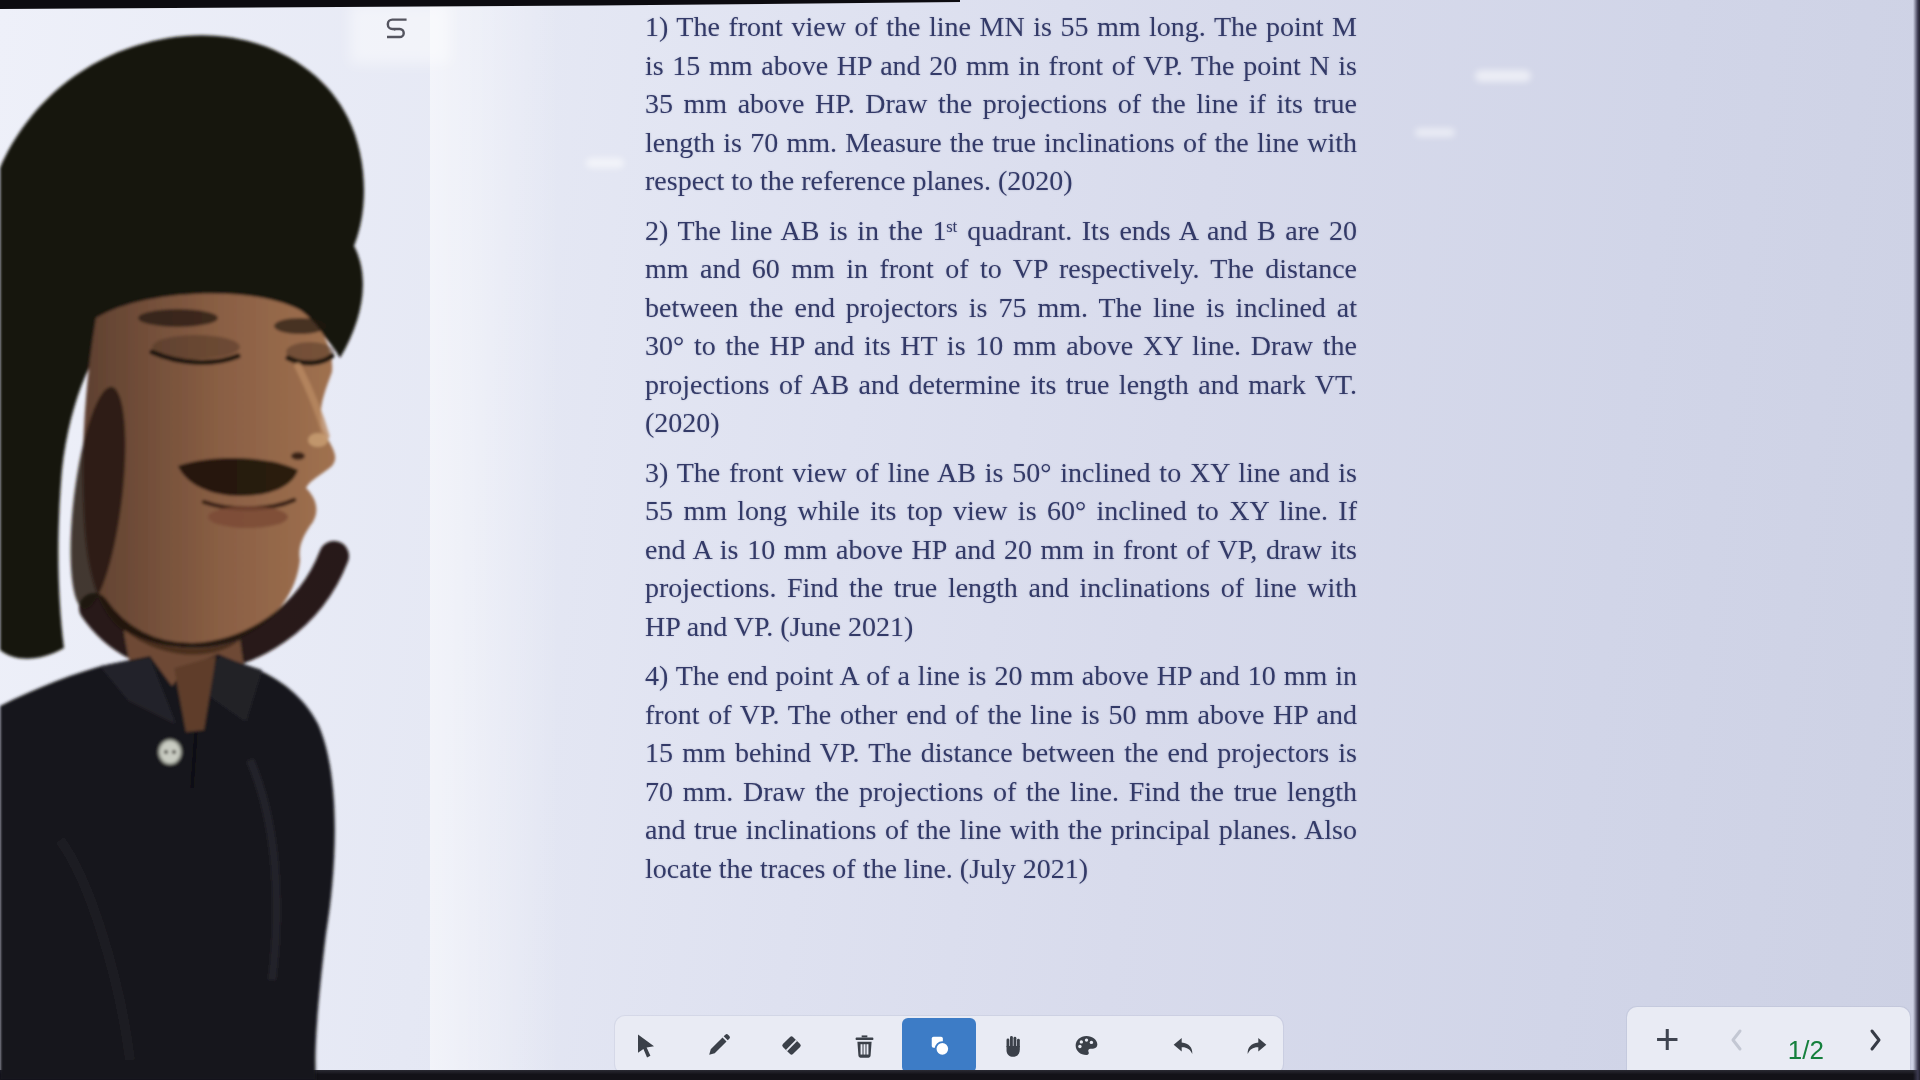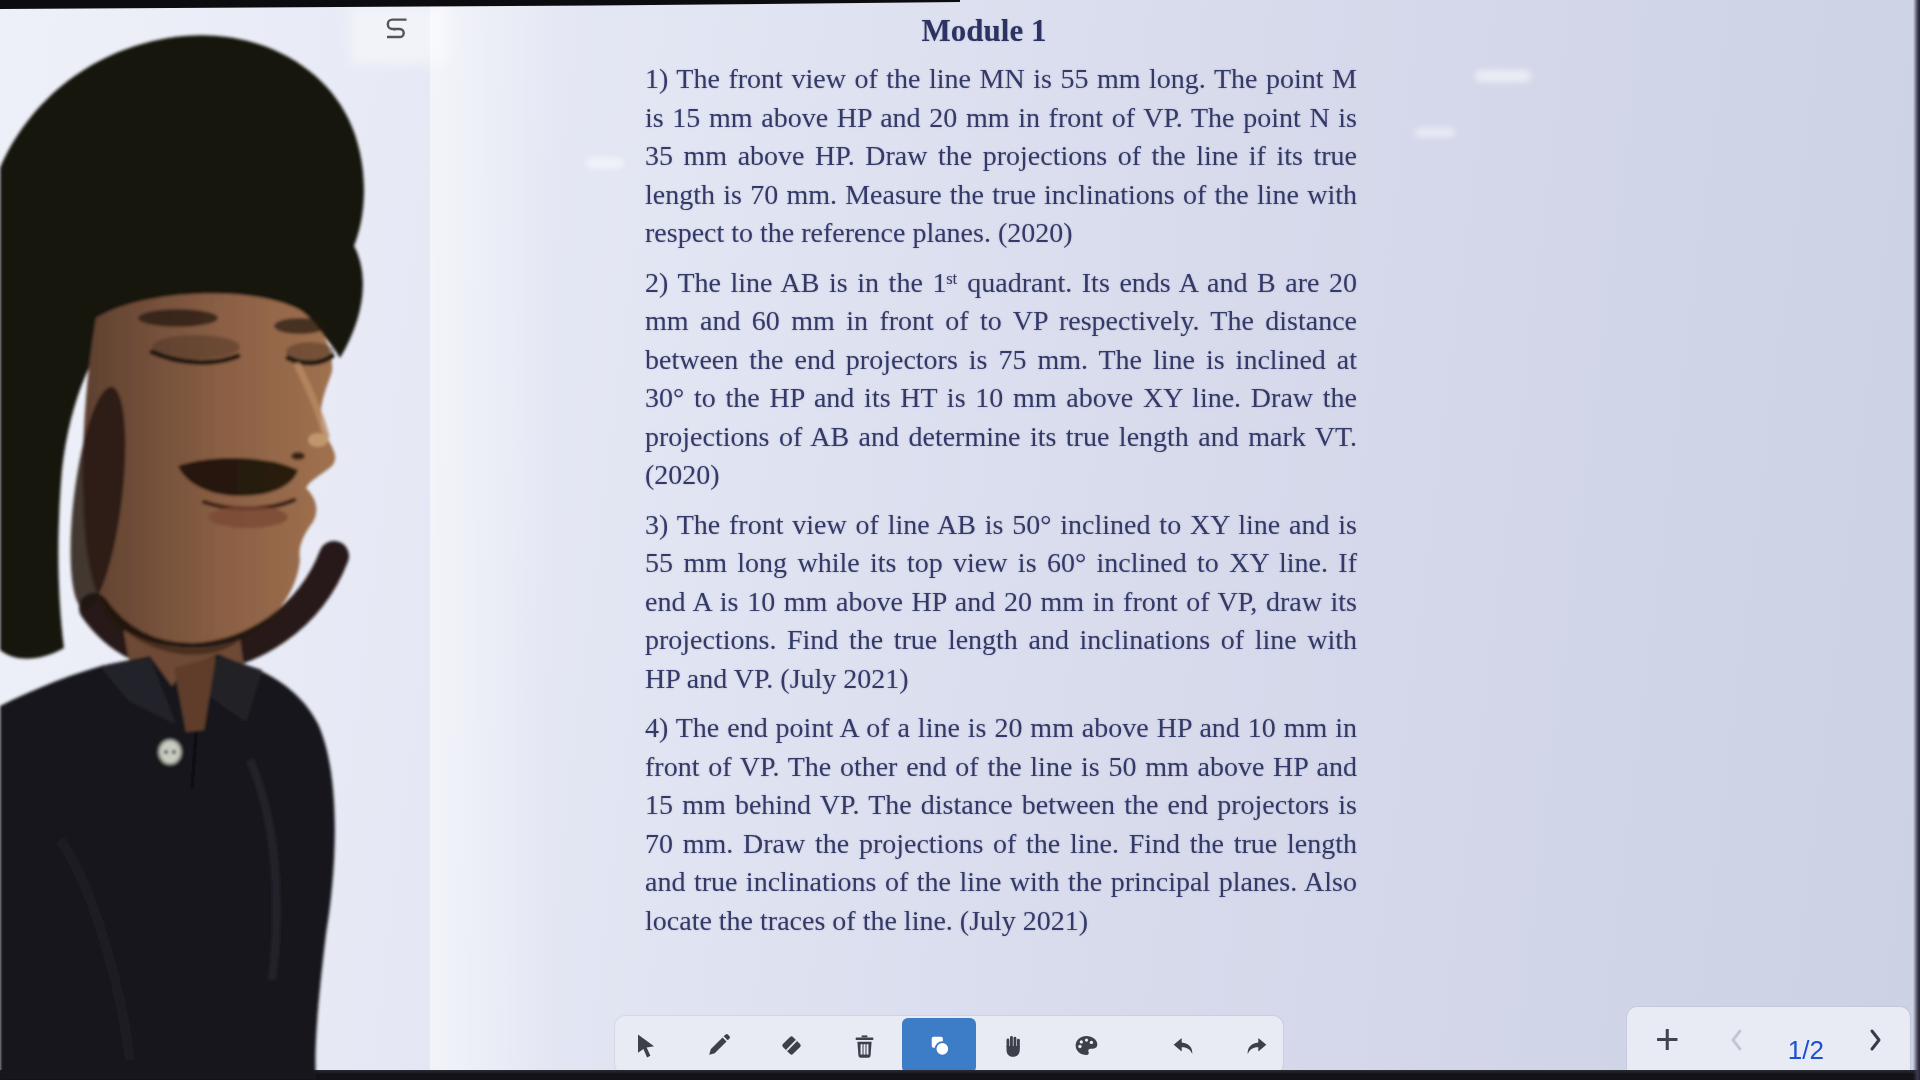--- a/index.html
+++ b/index.html
@@ -40,21 +40,21 @@
   .tool-button svg { width:31px; height:31px; display:block; }
   .tool-button.active { top:1018px; height:55px; border-radius:6px; }
 
   
   .page-bar { position:absolute; left:1627px; top:1007px; width:283px; height:66px;
     background:#e9ebf4; border-radius:10px 10px 0 0;
     box-shadow:0 0 0 1px rgba(110,115,145,.10);
     display:flex; align-items:center; justify-content:space-between; padding:0 22px; box-sizing:border-box; }
   .plus-btn { font-family:"Liberation Sans",sans-serif; font-size:42px; font-weight:400;
     color:#3f4450; background:none; border:none; line-height:1; padding:0 6px; cursor:pointer; }
-  .page-num { font-family:"Liberation Sans",sans-serif; font-size:26px; color:#1d4ed8;margin-top:20px; }
+  .page-num { font-family:"Liberation Sans",sans-serif; font-size:26px; color:#15803d;margin-top:20px; }
   .nav-btn { background:none; border:none; padding:0; cursor:pointer; display:flex; }
 
   .logo { position:absolute; left:380px; top:12px; width:34px; height:34px; }
 </style>
 </head>
 <body>
 
 <div id="stage">
 
   <div class="glare" style="left:430px; top:0; width:130px; height:1080px;
@@ -65,24 +65,23 @@
   <div class="glare" style="left:586px; top:158px; width:38px; height:10px; background:rgba(255,255,255,.55); border-radius:5px; filter:blur(3px);"></div>
 
   <div class="top-strip"></div>
 
   <svg class="logo" viewBox="0 0 32 32">
     <path d="M25 7.2 H11.6 a4.2 4.2 0 0 0 -4.2 4.2 v0.4 a4.2 4.2 0 0 0 4.2 4.2 h7 a3.7 3.7 0 0 1 3.7 3.7 v0.2 a3.7 3.7 0 0 1 -3.7 3.7 H6.6" fill="none" stroke="#54545f" stroke-width="2.3"></path>
     <path d="M12.6 15.2 l4.6 1 -4.1 1.5 Z" fill="#54545f"></path>
   </svg>
 
   <div class="doc">
-    <div class="doc-title">Module 1</div>
     <p class="q">1) The front view of the line MN is 55 mm long. The point M is 15 mm above HP and 20 mm in front of VP. The point N is 35 mm above HP. Draw the projections of the line if its true length is 70 mm. Measure the true inclinations of the line with respect to the reference planes. (2020)</p>
     <p class="q">2) The line AB is in the 1ˢᵗ quadrant. Its ends A and B are 20 mm and 60 mm in front of to VP respectively. The distance between the end projectors is 75 mm. The line is inclined at 30° to the HP and its HT is 10 mm above XY line. Draw the projections of AB and determine its true length and mark VT. (2020)</p>
-    <p class="q">3) The front view of line AB is 50° inclined to XY line and is 55 mm long while its top view is 60° inclined to XY line. If end A is 10 mm above HP and 20 mm in front of VP, draw its projections. Find the true length and inclinations of line with HP and VP. (July 2021)</p>
+    <p class="q">3) The front view of line AB is 50° inclined to XY line and is 55 mm long while its top view is 60° inclined to XY line. If end A is 10 mm above HP and 20 mm in front of VP, draw its projections. Find the true length and inclinations of line with HP and VP. (June 2021)</p>
     <p class="q">4) The end point A of a line is 20 mm above HP and 10 mm in front of VP. The other end of the line is 50 mm above HP and 15 mm behind VP. The distance between the end projectors is 70 mm. Draw the projections of the line. Find the true length and true inclinations of the line with the principal planes. Also locate the traces of the line. (July 2021)</p>
   </div>
 
   <div class="toolbar-bar"></div>
 
   <button class="tool-button" style="left:616px;">
     <svg viewBox="0 0 24 24">
       <path d="M6.2 3.4 L18.6 12.6 L12.9 13.6 L15.8 20 L13.2 21.2 L10.4 14.8 L6.2 17.6 Z" fill="currentColor"></path>
     </svg>
   </button>

